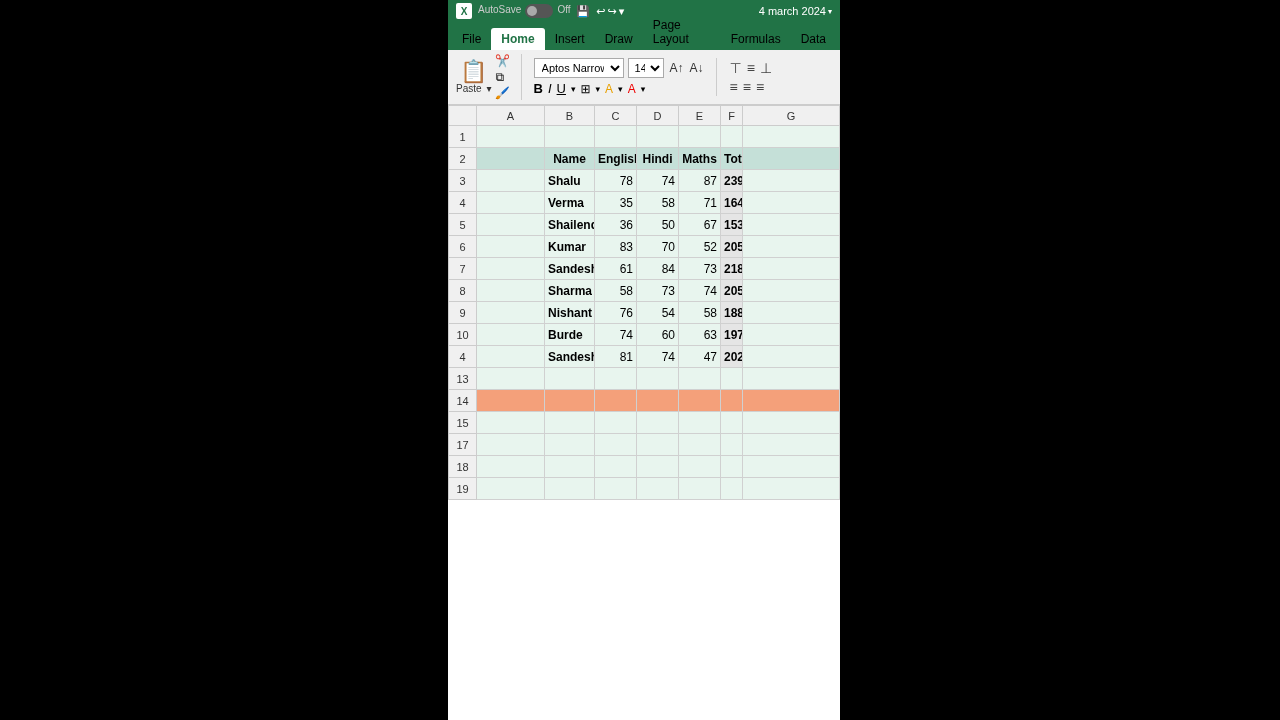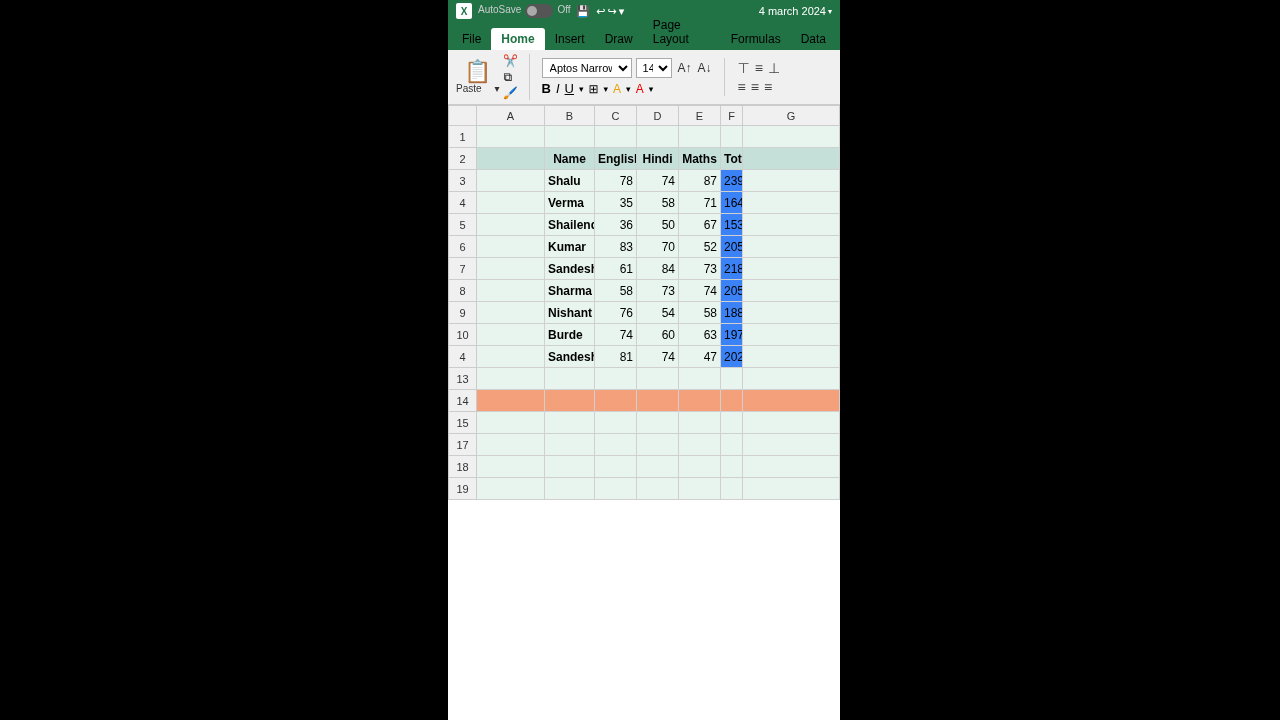--- a/index.html
+++ b/index.html
@@ -136,21 +136,21 @@
       font-size: 9px;
       color: #333;
     }
     .paste-icon-big {
       font-size: 22px;
       color: #555;
       line-height: 1;
     }
     .paste-sub {
       display: flex;
-      gap: 13px;
+      gap: 5px;
     }
     .cut-icon { font-size: 12px; }
     .copy-icon { font-size: 12px; }
     .format-icon { font-size: 12px; }
 
     .font-area {
       display: flex;
       flex-direction: column;
       gap: 3px;
     }
@@ -259,23 +259,23 @@
       text-align: left;
       color: #000;
       background: #e8f5ee;
     }
     .cell-number {
       text-align: right;
       background: #e8f5ee;
       color: #000;
     }
     .cell-total {
-      font-weight: normal;
+      font-weight: bold;
       text-align: right;
-      background: #3b82f6;
+      background: #e5e5e5;
       color: #000;
     }
     .cell-empty {
       background: #e8f5ee;
     }
     .cell-orange {
       background: #f4a07a;
     }
     .corner-cell {
       background: #f0f0f0;

